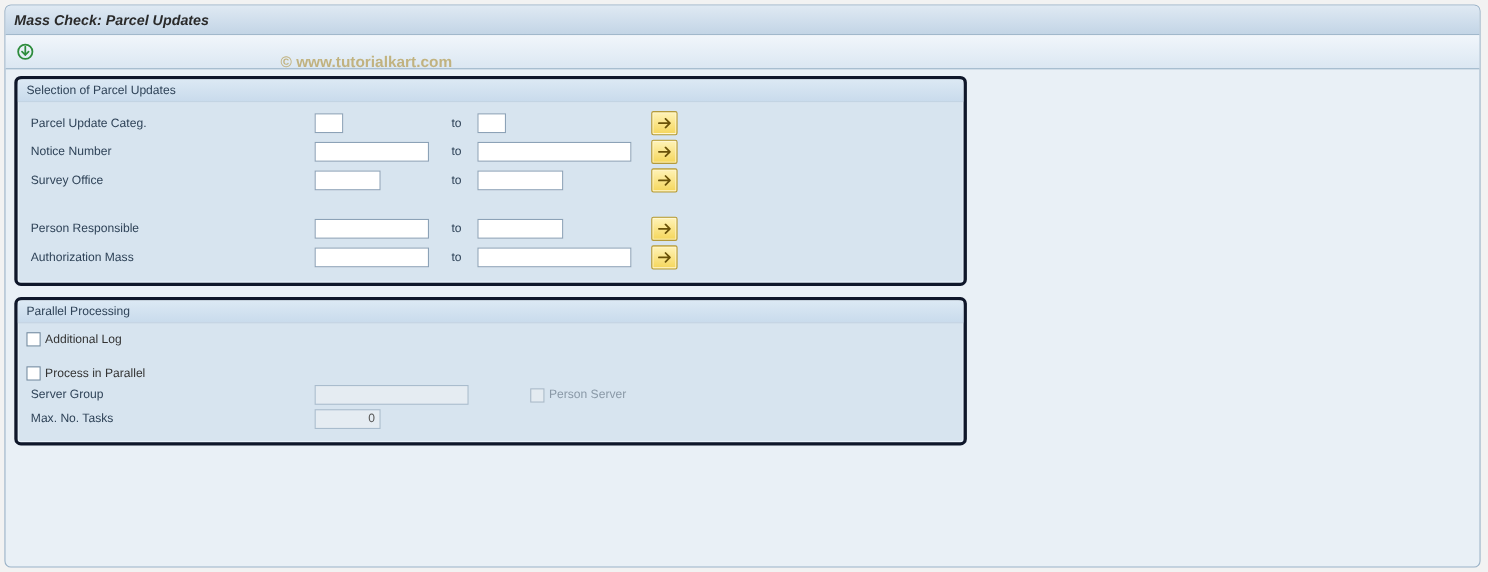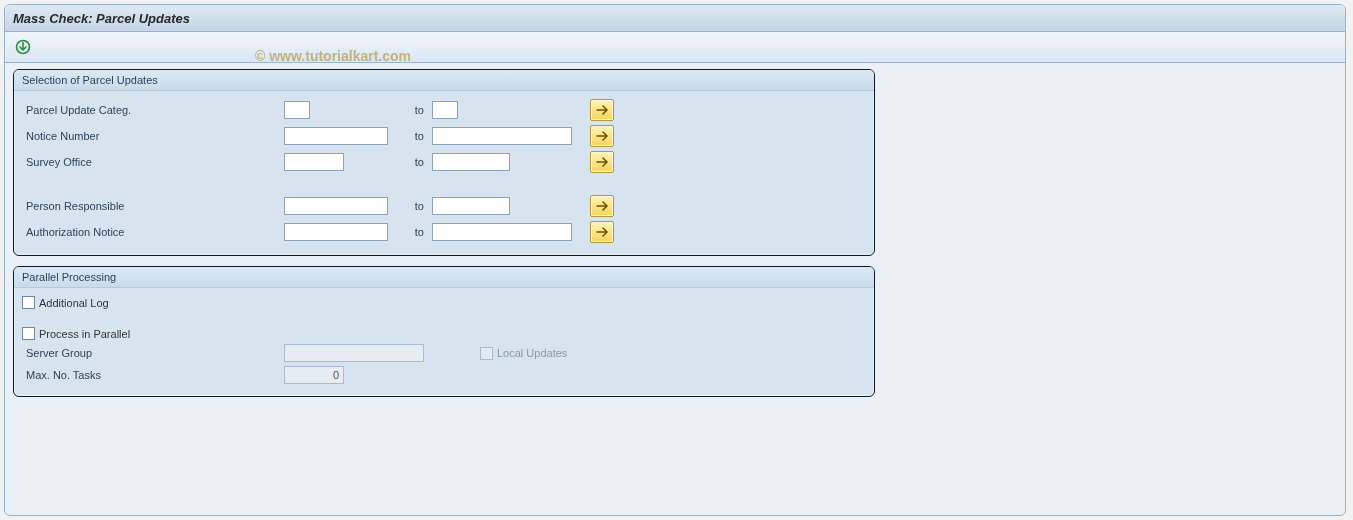--- a/index.html
+++ b/index.html
@@ -59,21 +59,21 @@
     color: #bead74;
     font-size: 14px;
     font-weight: bold;
     opacity: 0.9;
     font-family: "Segoe UI", Arial, sans-serif;
   }
   .content {
     padding: 6px 8px;
   }
   .group {
-    border: 1px solid #0f172a;
+    border: 3px solid #0f172a;
     border-radius: 6px;
     background: #d7e4ef;
     margin-bottom: 10px;
     box-shadow: inset 0 0 0 1px #e9f2fa;
   }
   .group-hd {
     background: linear-gradient(#dce9f4, #c9dbec);
     border-top-left-radius: 5px;
     border-top-right-radius: 5px;
     border-bottom: 1px solid #b8cadb;
@@ -91,21 +91,21 @@
     padding: 2px 4px;
     vertical-align: middle;
     white-space: nowrap;
     margin-left: 32px;
   }
   td.label-cell {
     width: 250px;
     color: #2f4358;
   }
   td.from-cell { width: 110px; }
-  td.to-label { width: 22px; color: #2f4358; text-align: right; }
+  td.to-label { width: 22px; color: #2f4358; text-align: center; }
   td.to-cell { width: 150px; }
   td.btn-cell { width: 30px; }
 
   .inp {
     border: 1px solid #8ca2b7;
     background: #ffffff;
     height: 18px;
     box-sizing: border-box;
     padding: 0 3px;
     font-size: 11px;
@@ -233,21 +233,21 @@
               <td class="btn-cell">
                 <span class="sel-btn">
                   <svg width="12" height="10" viewBox="0 0 12 10">
                         <path d="M1 5 L11 5 M7 1 L11 5 L7 9" fill="none" stroke="#6a5208" stroke-width="1.6" stroke-linecap="round" stroke-linejoin="round"></path>
                       </svg>
                 </span>
               </td>
             </tr>
 
             <tr>
-              <td class="label-cell">Authorization Notice</td>
+              <td class="label-cell">Authorization Mass</td>
               <td class="from-cell"><input class="inp large" value="" style=""></td>
               <td class="to-label">to</td>
               <td class="to-cell"><input class="inp xl" value="" style=""></td>
               <td class="btn-cell">
                 <span class="sel-btn">
                   <svg width="12" height="10" viewBox="0 0 12 10">
                         <path d="M1 5 L11 5 M7 1 L11 5 L7 9" fill="none" stroke="#6a5208" stroke-width="1.6" stroke-linecap="round" stroke-linejoin="round"></path>
                       </svg>
                 </span>
               </td>
@@ -272,21 +272,21 @@
           </div>
           <table class="form">
             <tbody>
                 <tr>
               <td class="label-cell">Server Group</td>
               <td><input class="inp xl readonly-left" readonly="" value="" style=""></td>
               <td style="width:40px;"></td>
               <td>
                 <div class="chk-row">
                   <span class="chk disabled"></span>
-                  <span class="disabled-text">Local Updates</span>
+                  <span class="disabled-text">Person Server</span>
                 </div>
               </td>
             </tr>
             <tr>
               <td class="label-cell">Max. No. Tasks</td>
               <td><input class="inp med readonly" readonly="" value="0" style=""></td>
               <td></td>
                   <td></td>
             </tr>
           </tbody>

